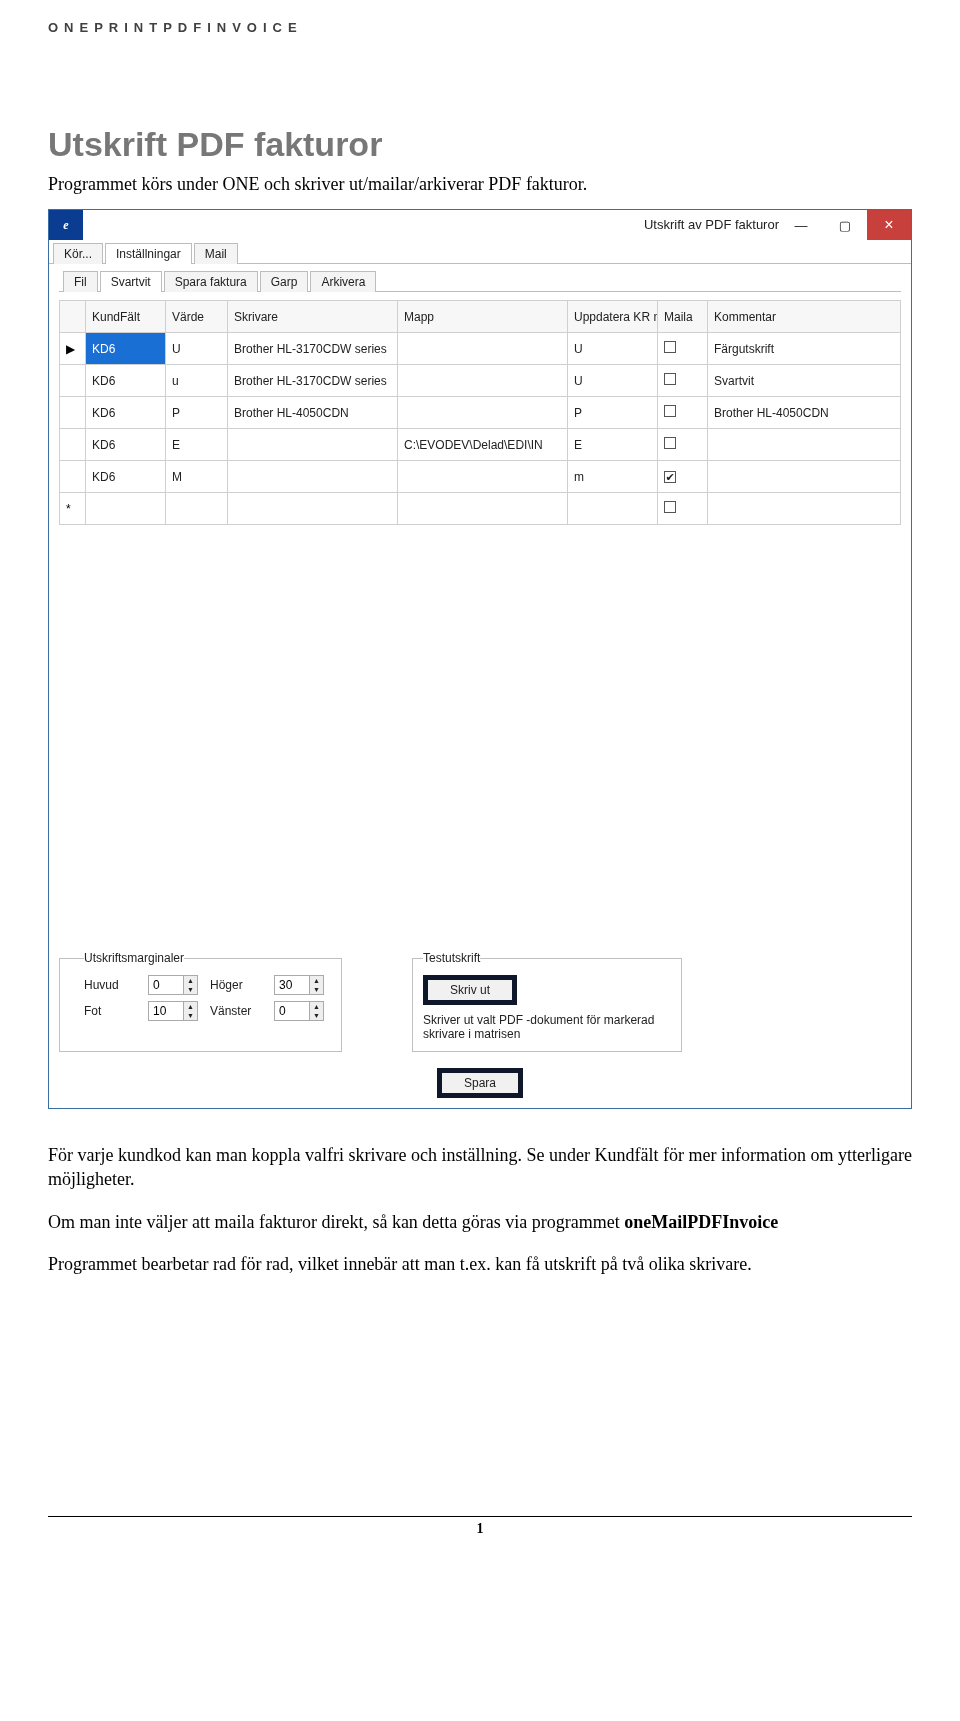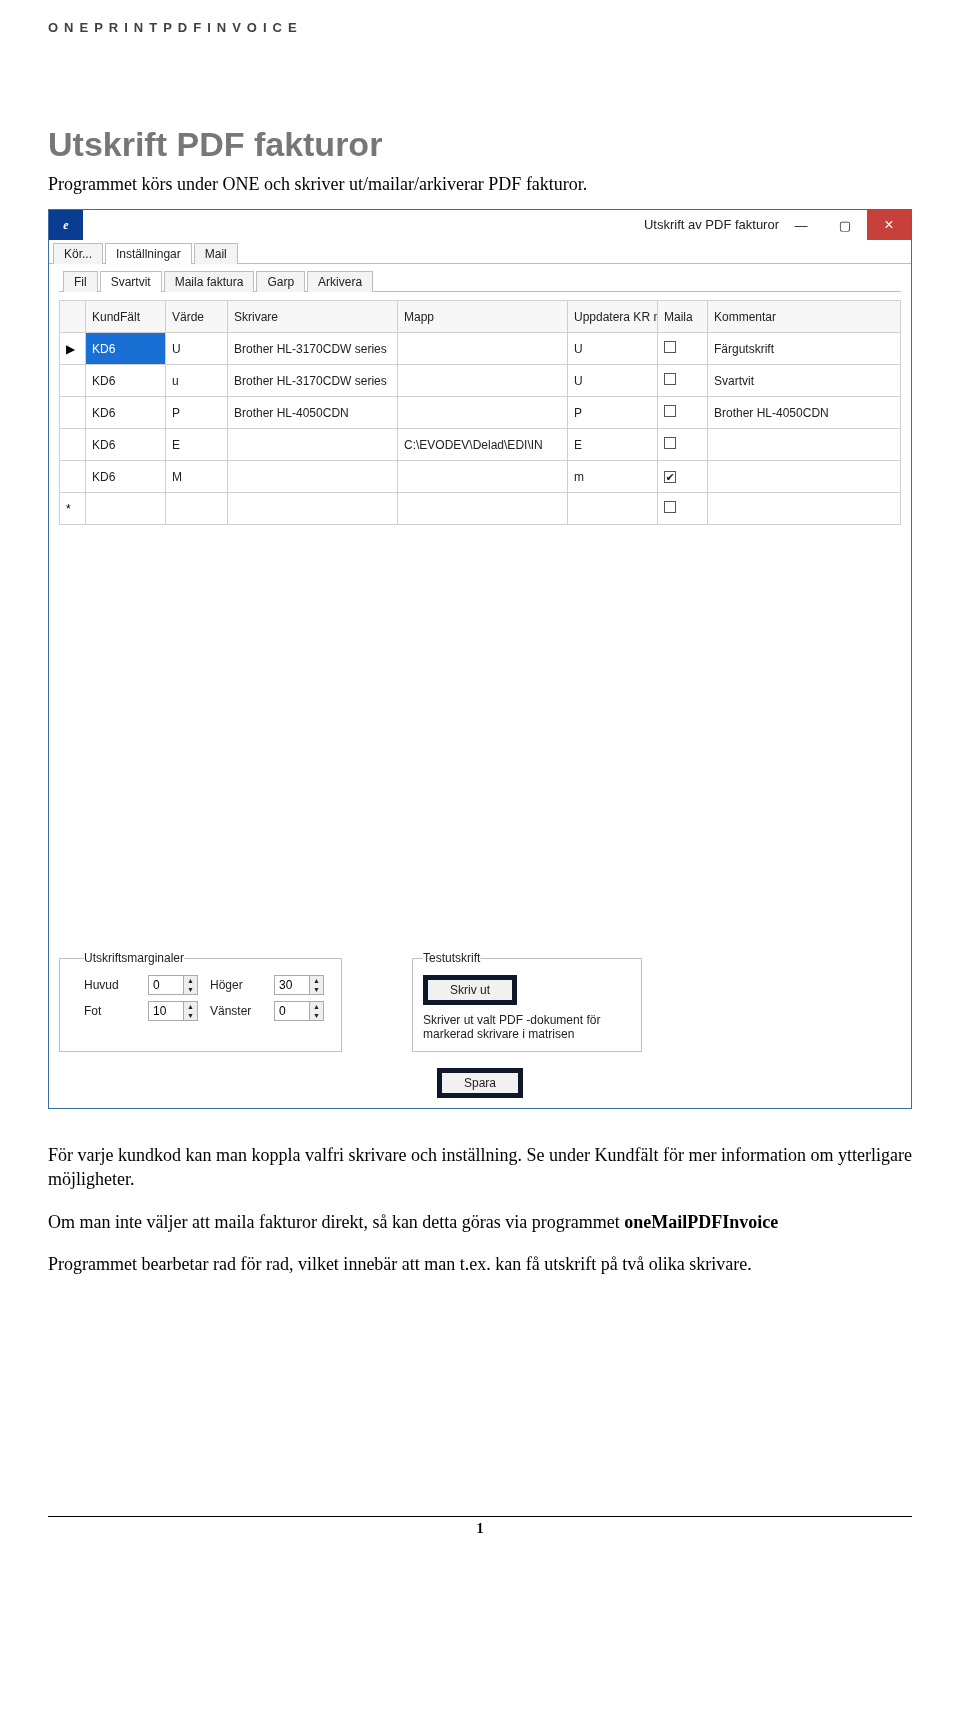--- a/index.html
+++ b/index.html
@@ -159,21 +159,21 @@
   .spin .arrows {
     width: 14px;
     display: flex;
     flex-direction: column;
     border-left: 1px solid #aaa;
     font-size: 7px;
     line-height: 9px;
     text-align: center;
     background: #eee;
   }
-  .testprint { width: 230px; }
+  .testprint { width: 270px; }
   .btn {
     display: inline-block;
     border: 5px solid #0f172a;
     background: #f1f1f1;
     padding: 3px 22px;
     font-size: 12px;
   }
   .hint { margin-top: 8px; color: #222; }
   .saverow {
     display: flex;
@@ -217,21 +217,21 @@
 
   <div class="tabstrip">
     <div class="tab">Kör...</div>
     <div class="tab active">Inställningar</div>
     <div class="tab">Mail</div>
   </div>
 
   <div class="tabstrip sub">
     <div class="tab">Fil</div>
     <div class="tab active">Svartvit</div>
-    <div class="tab">Maila faktura</div>
+    <div class="tab">Spara faktura</div>
     <div class="tab">Garp</div>
     <div class="tab">Arkivera</div>
   </div>
 
   <div class="gridwrap">
     <table class="grid">
       <colgroup>
         <col style="width:26px">
           <col style="width:80px">
           <col style="width:62px">

